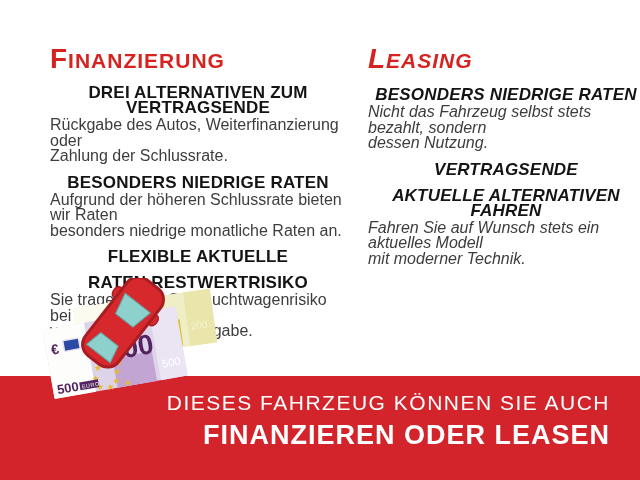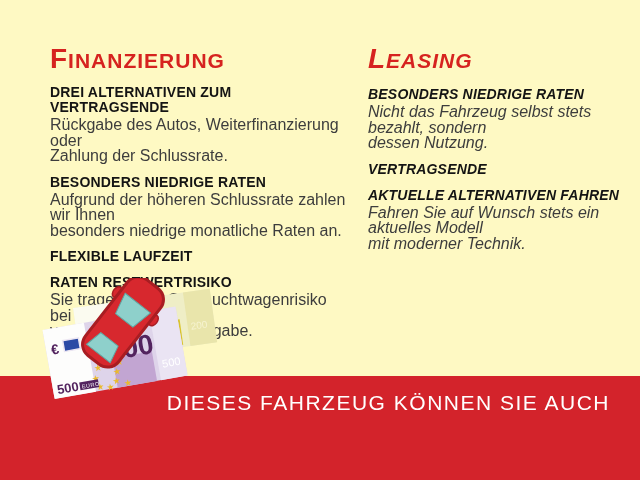--- a/index.html
+++ b/index.html
@@ -1,32 +1,32 @@
 <!DOCTYPE html>
 <html><head>
 <meta charset="utf-8">
 <style>
   html,body { margin:0; padding:0; background:#888; }
   .page {
-    position:relative; width:640px; height:480px; background:#fef9c3;
+    position:relative; width:640px; height:480px; background:#ffffff;
     overflow:hidden; font-family:"Liberation Sans", sans-serif;
     margin:0 auto;
   }
   .col { position:absolute; top:44px; }
   .col-left  { left:50px;  width:296px; }
   .col-right { left:368px; width:276px;font-style:italic; }
   .col-title {
     margin:0 0 9px 0; font-size:21px; font-weight:bold; color:#d6231f;
     text-transform:uppercase; letter-spacing:1px; line-height:30px;
   }
   .col-title::first-letter { font-size:28px; }
   .section { margin-bottom:11px; }
   .section h2 {
-    margin:0 0 2px 0; font-size:14px; font-weight:bold; color:#141414;
-    letter-spacing:0.2px; line-height:15px;
+    margin:0 0 2px 0; font-size:17px; font-weight:bold; color:#141414;
+    letter-spacing:0.2px; line-height:15px;text-align:center;
   }
   .section p {
     margin:0; font-size:16px; line-height:15.5px; color:#3d3d3d;
     white-space:pre-line;
   }
   .banner {
     position:absolute; left:0; top:376px; width:640px; height:104px;
     background:#d3232b; color:#ffffff; text-align:right;
     padding:15px 30px 0 0; box-sizing:border-box; z-index:1;
   }
@@ -42,25 +42,25 @@
   <section class="col col-left">
     <h1 class="col-title">Finanzierung</h1>
 
     <div class="section">
       <h2>DREI ALTERNATIVEN ZUM VERTRAGSENDE</h2>
       <p>Rückgabe des Autos, Weiterfinanzierung oder
 Zahlung der Schlussrate.</p>
     </div>
     <div class="section">
       <h2>BESONDERS NIEDRIGE RATEN</h2>
-      <p>Aufgrund der höheren Schlussrate zahlen wir Ihnen
+      <p>Aufgrund der höheren Schlussrate bieten wir Raten
 besonders niedrige monatliche Raten an.</p>
     </div>
     <div class="section">
-      <h2>FLEXIBLE LAUFZEIT</h2>
+      <h2>FLEXIBLE AKTUELLE</h2>
     </div>
     <div class="section">
       <h2>RATEN RESTWERTRISIKO</h2>
       <p>Sie tragen ohne Gebrauchtwagenrisiko bei
 vertragsgemäßer Rückgabe.</p>
     </div>
   </section>
 
   <section class="col col-right">
     <h1 class="col-title">Leasing</h1>
@@ -126,15 +126,16 @@
         <ellipse cx="23" cy="-20" rx="4" ry="6" fill="#d7282e" stroke="#a81d22" stroke-width="1.5"></ellipse>
         <rect x="-21" y="-48" width="42" height="96" rx="14" fill="#d7282e" stroke="#a81d22" stroke-width="3"></rect>
         <path d="M -16 -24 L 16 -24 L 11 -2 L -11 -2 Z" fill="#8ed0cb" stroke="#5fa8a3" stroke-width="1"></path>
         <path d="M -11 22 L 11 22 L 15 40 L -15 40 Z" fill="#8ed0cb" stroke="#5fa8a3" stroke-width="1"></path>
       </g>
     </svg>
   </div>
 
   <div class="banner">
     <div class="banner-line1">DIESES FAHRZEUG KÖNNEN SIE AUCH</div>
+    <div class="banner-line2">FINANZIEREN ODER LEASEN</div>
   </div>
 
 </div>
 
 </body></html>

